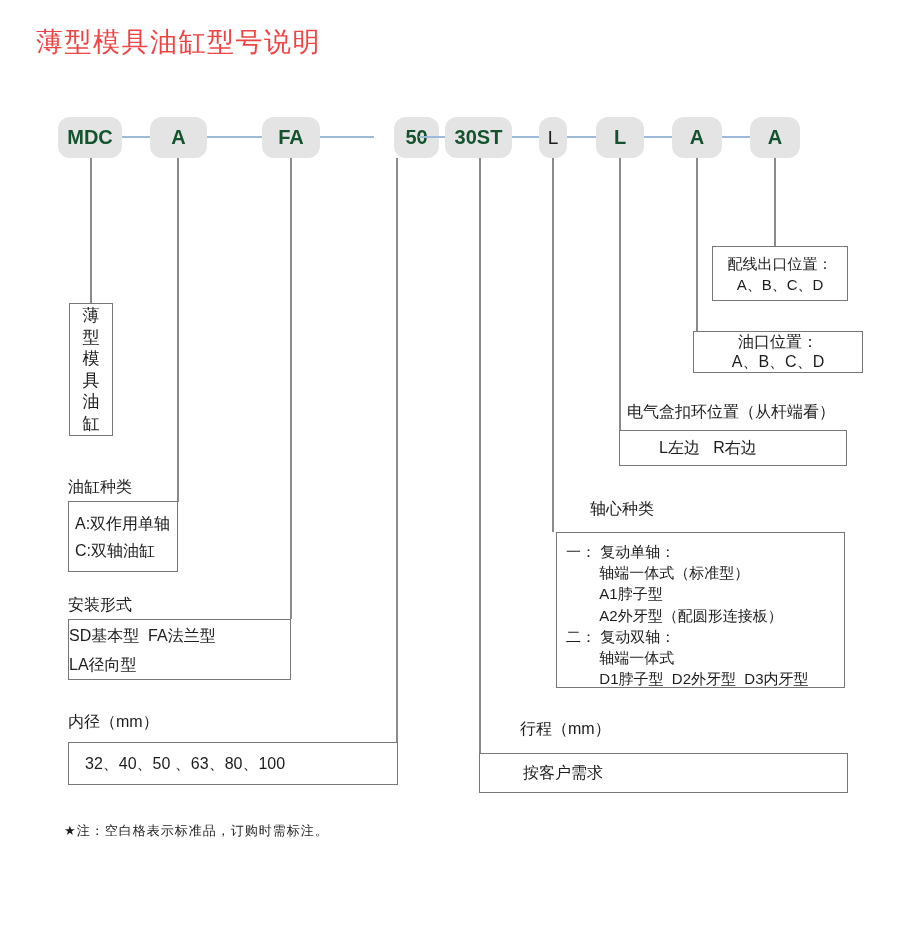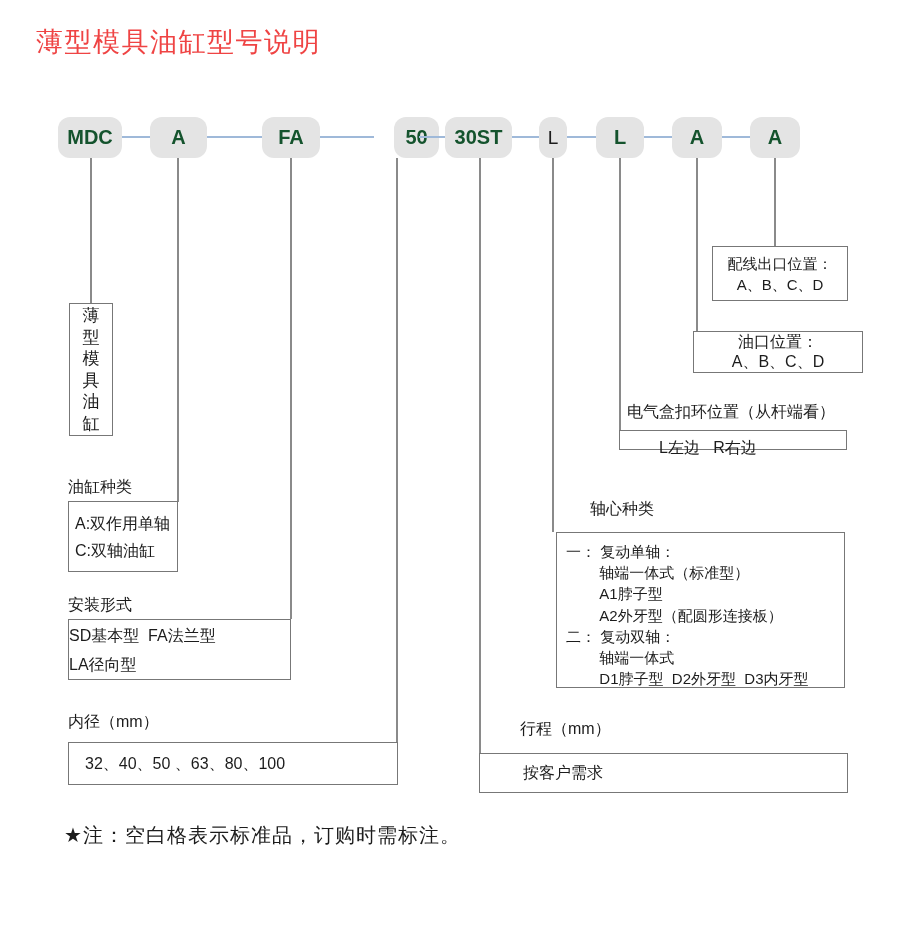--- a/index.html
+++ b/index.html
@@ -30,24 +30,24 @@
   .col{display:flex;flex-direction:column;justify-content:center;}
   .product-box{
     left:69px;top:303px;width:44px;height:133px;text-align:center;
     font-size:17px;line-height:21.5px;display:flex;align-items:center;justify-content:center;
   }
   .cylinder-box{left:68px;top:501px;width:110px;height:71px;padding-left:6px;line-height:27px;}
   .mount-box{left:68px;top:619px;width:223px;height:61px;line-height:29px;}
   .bore-box{left:68px;top:742px;width:330px;height:43px;padding-left:16px;line-height:41px;}
   .stroke-box{left:479px;top:753px;width:369px;height:40px;padding-left:43px;line-height:38px;}
   .shaft-box{left:556px;top:532px;width:289px;height:156px;padding:8px 0 0 9px;font-size:15px;line-height:21.2px;}
-  .ring-box{left:619px;top:430px;width:228px;height:20px;padding-left:39px;line-height:34px;}
+  .ring-box{left:619px;top:430px;width:228px;height:36px;padding-left:39px;line-height:34px;}
   .port-box{left:693px;top:331px;width:170px;height:42px;text-align:center;line-height:20px;align-items:center;}
   .wiring-box{left:712px;top:246px;width:136px;height:55px;text-align:center;font-size:15px;line-height:21px;align-items:center;}
-  .note{position:absolute;left:64px;top:822px;font-size:20px;letter-spacing:1px;white-space:nowrap;text-align:center;}
+  .note{position:absolute;left:64px;top:822px;font-size:13px;letter-spacing:1px;white-space:nowrap;text-align:center;}
 </style>
 </head>
 <body>
 
 <div id="page">
 
   <div class="title">薄型模具油缸型号说明</div>
 
   <div class="seg" style="left:58px;width:64px;">MDC</div>
   <div class="seg" style="left:150px;width:57px;">A</div>

